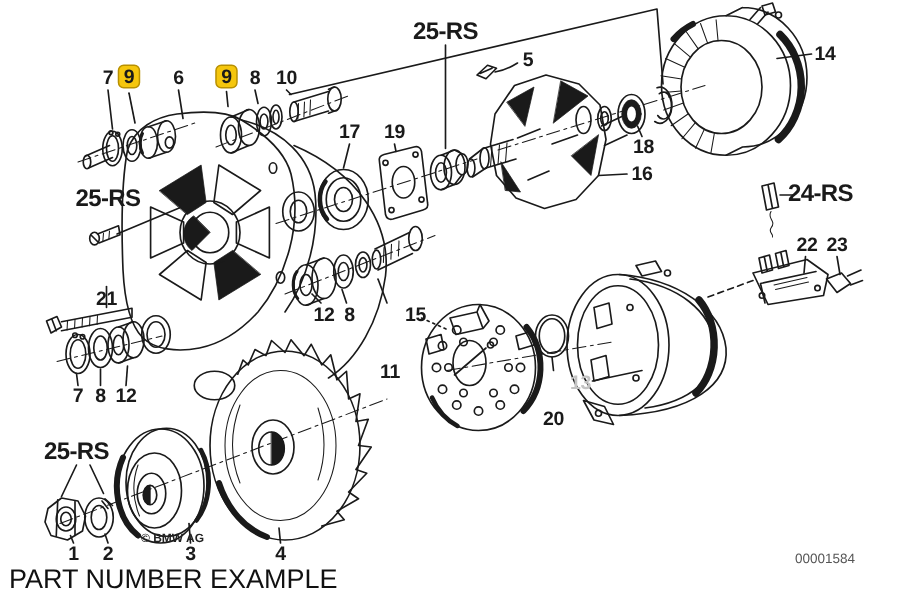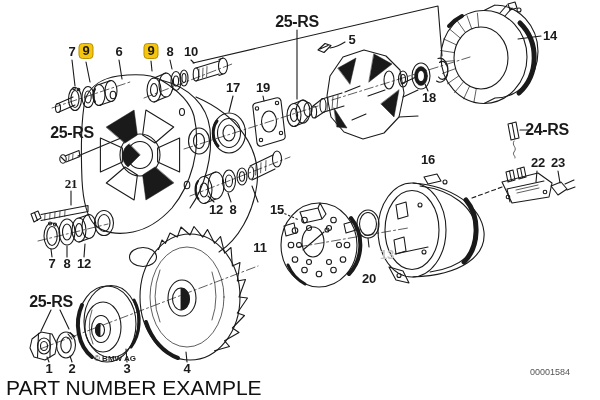--- a/index.html
+++ b/index.html
@@ -6,21 +6,21 @@
   .stage{position:relative;width:600px;height:400px;background:var(--bg,#fff);overflow:hidden;
          font-family:"Liberation Sans","DejaVu Sans",sans-serif;}
   .stage svg{position:absolute;left:0;top:0;z-index:1;}
   .labels{position:absolute;left:0;top:0;width:600px;height:400px;z-index:2;}
   .plabel{position:absolute;transform:translate(-50%,-50%);font-weight:bold;font-size:13px;
           color:var(--ink,#1a1a1a);letter-spacing:-0.2px;white-space:nowrap;line-height:14px;}
   .plabel.rs{font-size:16px;letter-spacing:-0.4px;}
   .plabel.hl{background:var(--hl,#f5c60d);border:1.5px solid var(--hlb,#b89000);
              border-radius:4px;padding:0 3px;}
   .plabel.muted{color:var(--muted,#c3c3c3);}
-  .caption{position:absolute;left:6px;top:376px;font-size:21px;color:#111;z-index:2;text-align:center;}
+  .caption{position:absolute;left:6px;top:376px;font-size:18px;color:#111;z-index:2;text-align:center;}
   .copyright{position:absolute;left:54px;top:354px;font-size:8px;font-weight:bold;color:#222;z-index:2;margin-left:40px;}
   .docnum{position:absolute;left:530px;top:367px;font-size:9px;color:var(--faint,#555);z-index:2;}
   
   svg .s{stroke:var(--ink,#1a1a1a);fill:none;stroke-width:1.1;stroke-linecap:round;stroke-linejoin:round;}
   svg .thin{stroke-width:0.7;}
   svg .ax{stroke-width:0.7;stroke-dasharray:9 3 2 3;}
   svg .blk{fill:var(--ink,#1a1a1a);stroke:var(--ink,#1a1a1a);stroke-width:0.5;}
   svg .wht{fill:#fff;stroke:var(--ink,#1a1a1a);stroke-width:1.1;}
   svg .w2{stroke-width:2;}  svg .w3{stroke-width:3;}  svg .w4{stroke-width:4;}  svg .w5{stroke-width:5;}
   svg .dot{stroke-dasharray:1.5 2.6;}  svg .dsh{stroke-dasharray:4 3;}
@@ -366,24 +366,24 @@
       <span class="plabel" style="left: 119px; top: 52px;">6</span>
       <span class="plabel hl" style="left: 151px; top: 51px;">9</span>
       <span class="plabel" style="left: 170px; top: 52px;">8</span>
       <span class="plabel" style="left: 191px; top: 52px;">10</span>
       <span class="plabel rs" style="left: 297px; top: 22px;">25-RS</span>
       <span class="plabel" style="left: 352px; top: 40px;">5</span>
       <span class="plabel" style="left: 550px; top: 36px;">14</span>
       <span class="plabel" style="left: 233px; top: 88px;">17</span>
       <span class="plabel" style="left: 263px; top: 88px;">19</span>
       <span class="plabel" style="left: 429px; top: 98px;">18</span>
-      <span class="plabel" style="left: 428px; top: 116px; margin-top: 44px;">16</span>
+      <span class="plabel" style="left: 428px; top: 116px;">16</span>
       <span class="plabel rs" style="left: 547px; top: 130px;">24-RS</span>
       <span class="plabel rs" style="left: 72px; top: 133px;">25-RS</span>
-      <span class="plabel" style="left: 71px; top: 184px; font-family: Liberation Serif, serif;">21</span>
+      <span class="plabel" style="left: 71px; top: 199px;">21</span>
       <span class="plabel" style="left: 216px; top: 210px;">12</span>
       <span class="plabel" style="left: 233px; top: 210px;">8</span>
       <span class="plabel" style="left: 260px; top: 210px; margin-top: 38px;">11</span>
       <span class="plabel" style="left: 277px; top: 210px;">15</span>
       <span class="plabel" style="left: 538px; top: 163px;">22</span>
       <span class="plabel" style="left: 558px; top: 163px; text-align: right;">23</span>
       <span class="plabel" style="left: 369px; top: 255px; margin-top: 24px;">20</span>
       <span class="plabel muted" style="left: 387px; top: 255px;">13</span>
       <span class="plabel" style="left: 52px; top: 264px;">7</span>
       <span class="plabel" style="left: 67px; top: 264px;">8</span>

